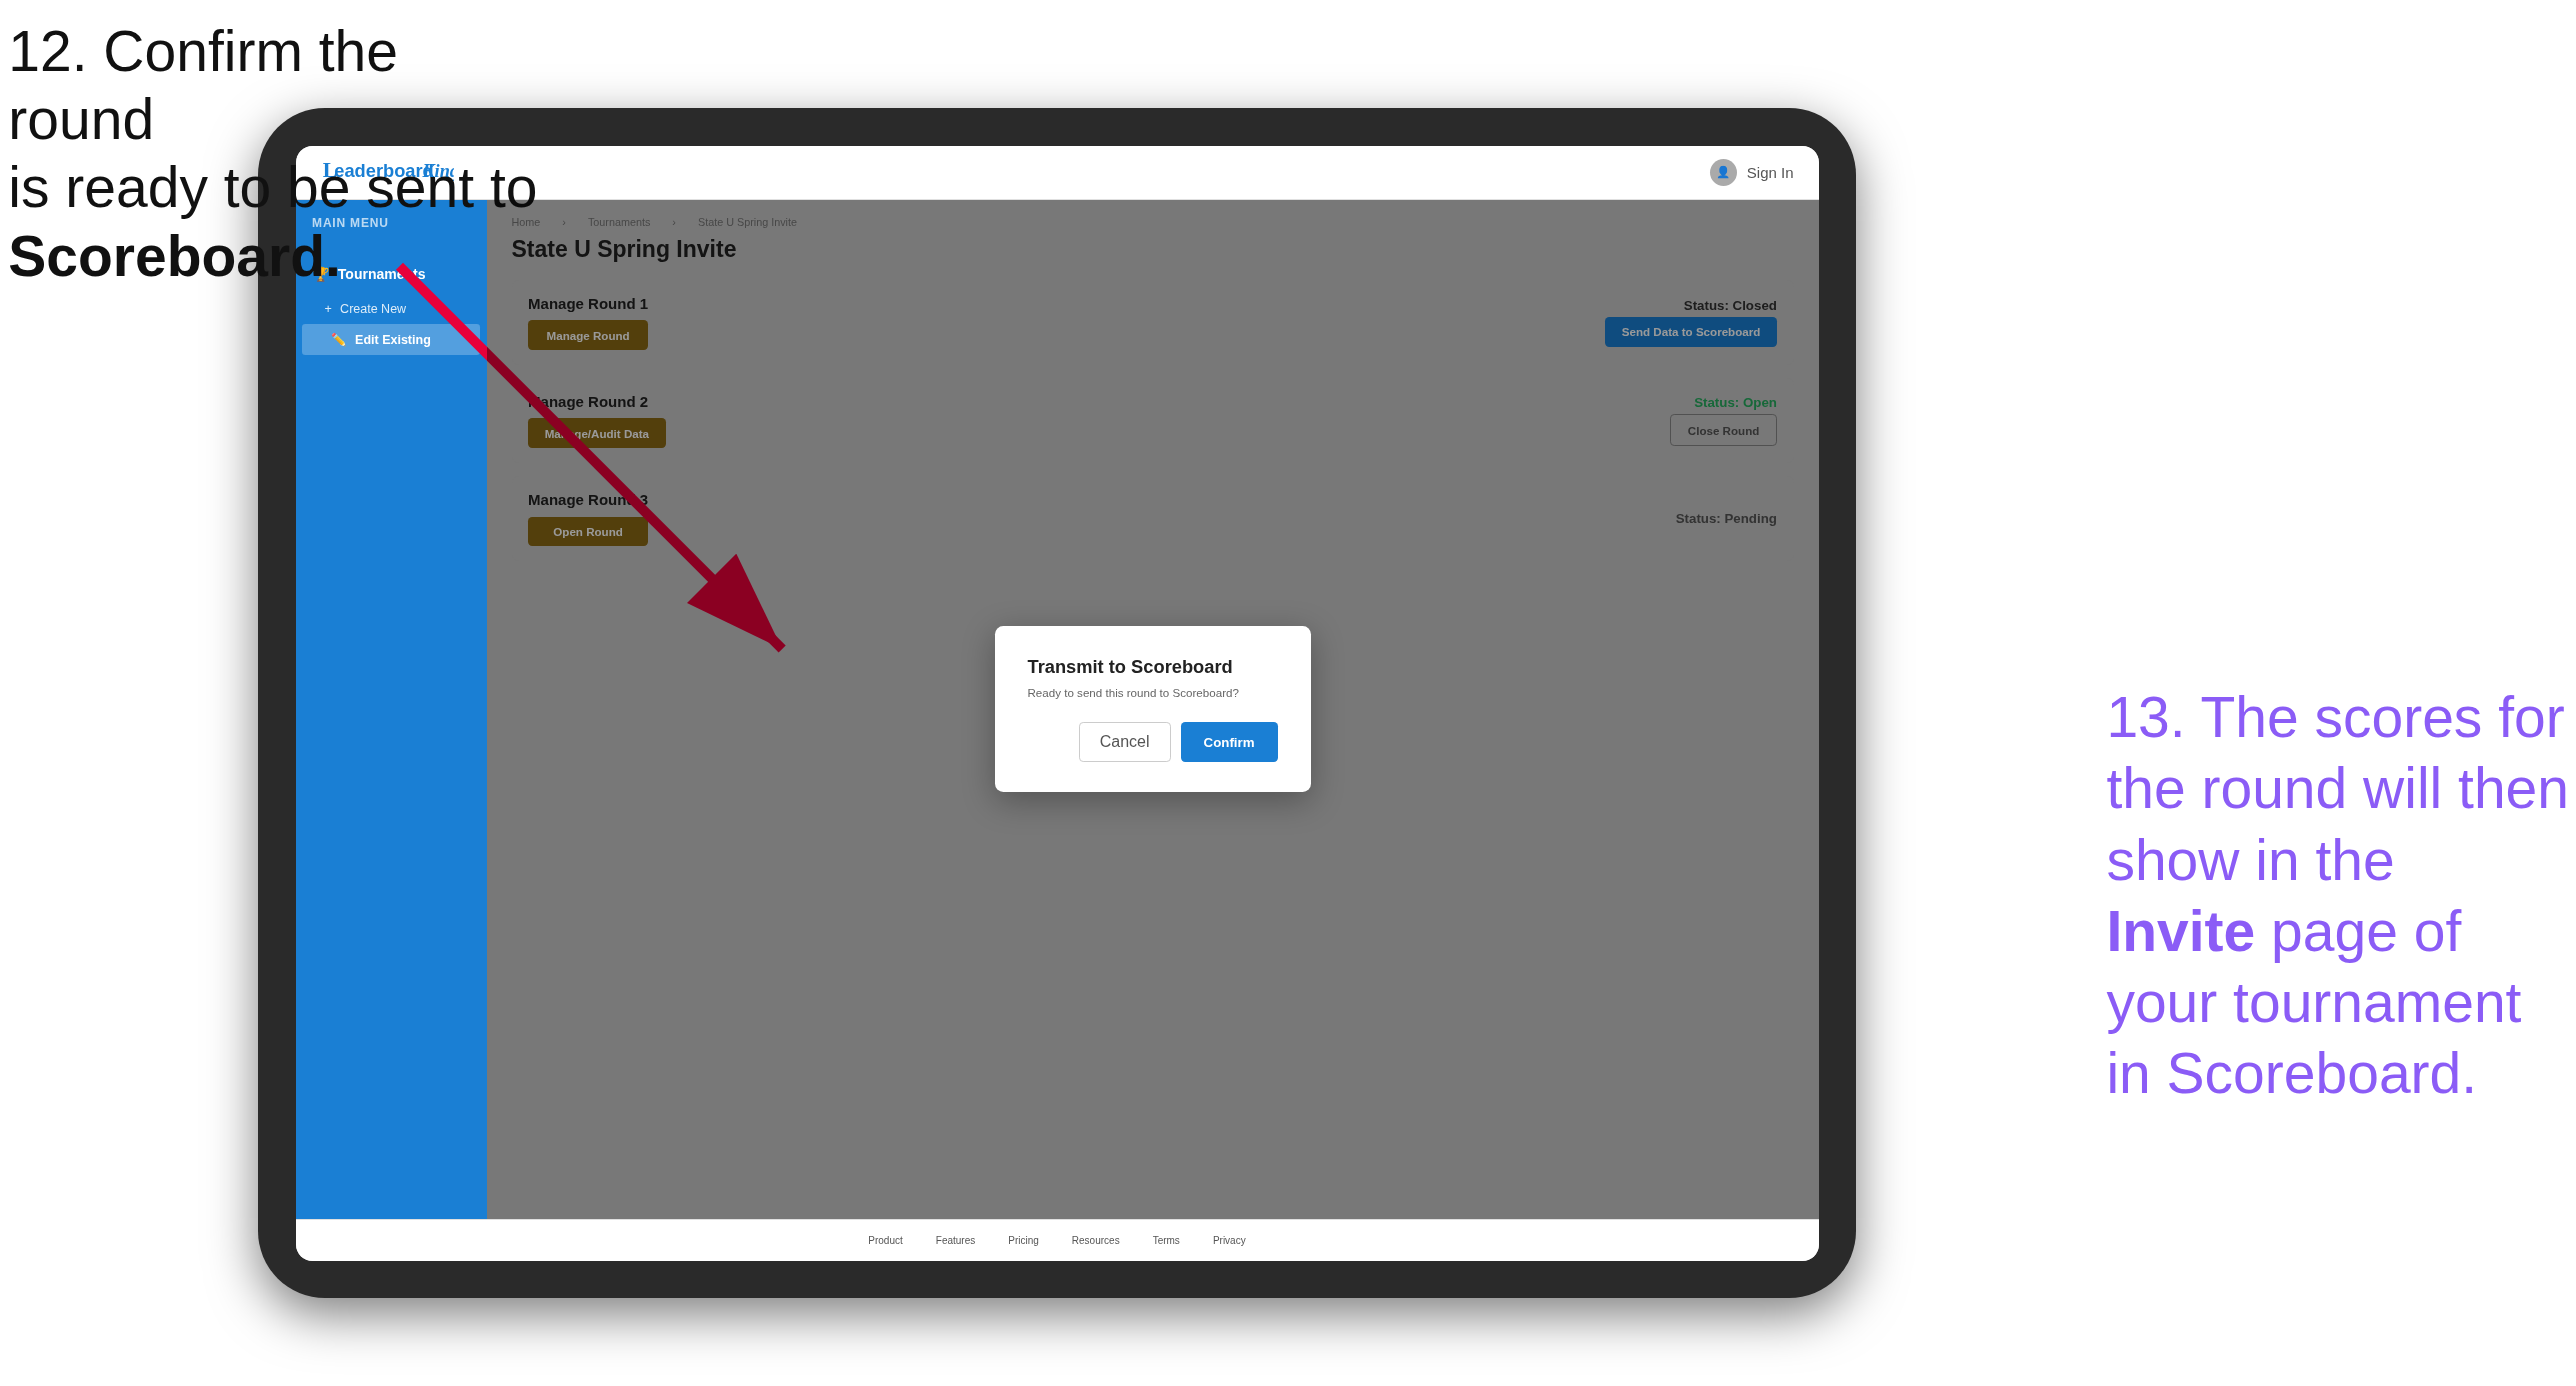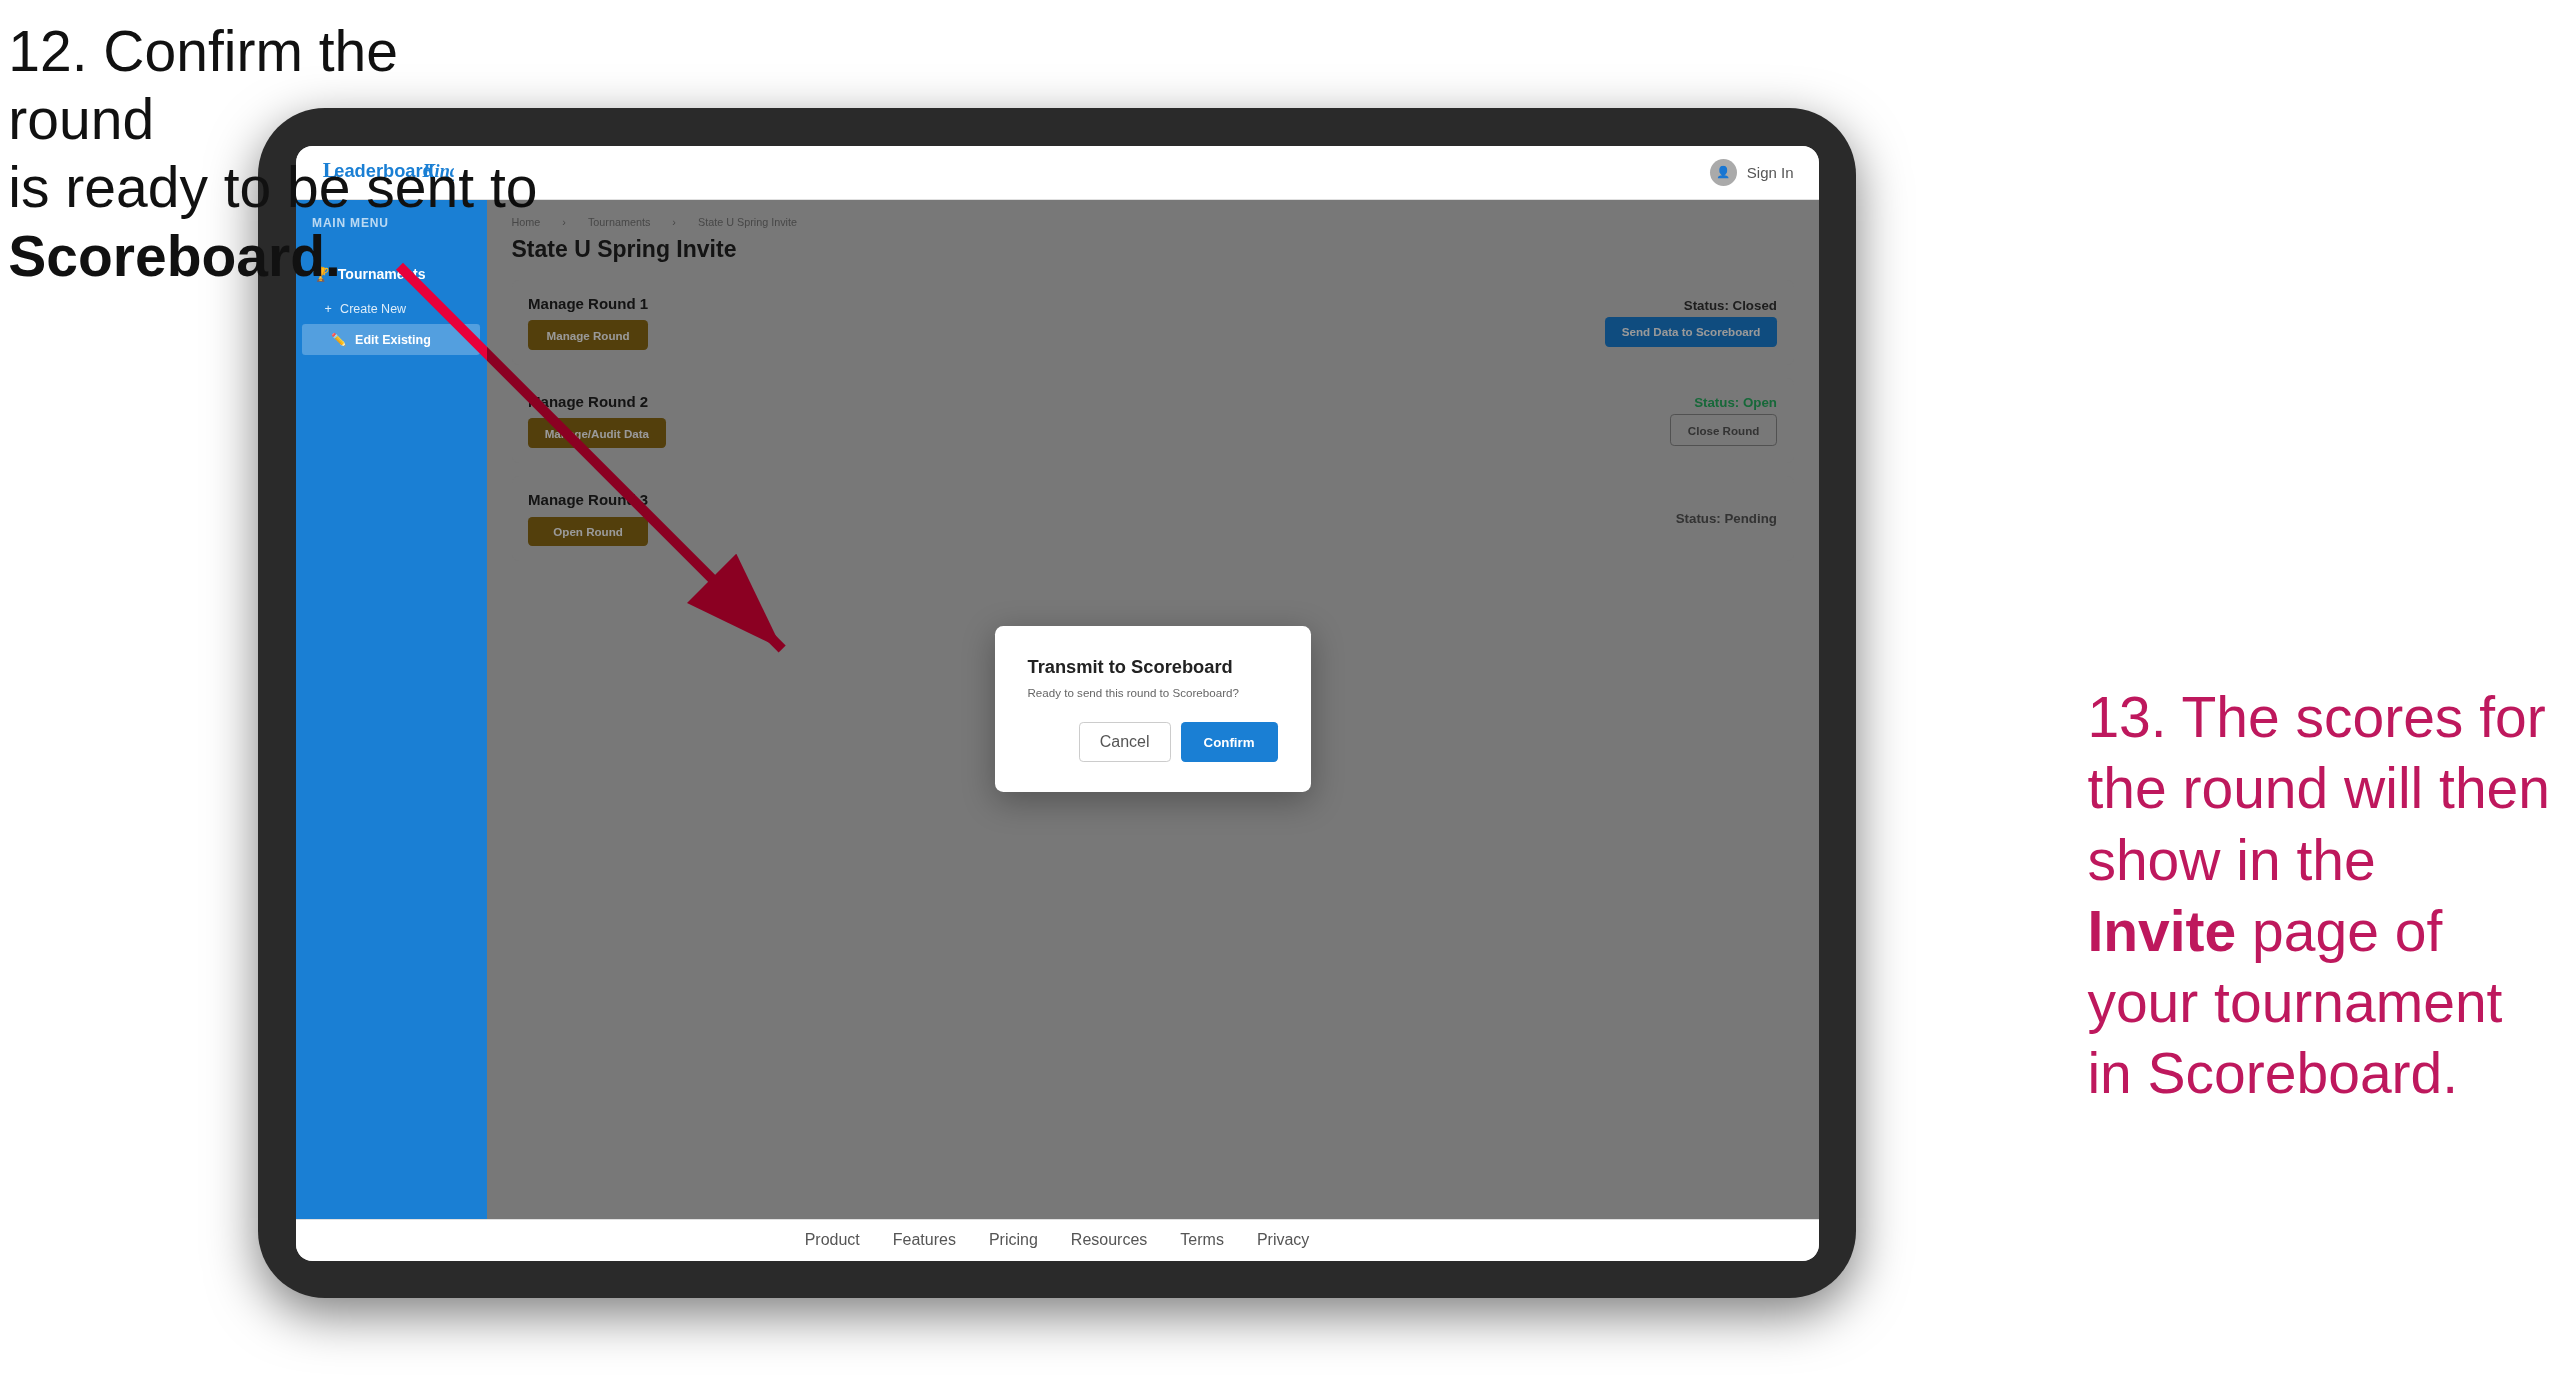--- a/index.html
+++ b/index.html
@@ -35,24 +35,24 @@
       width: 100%;
       height: 100%;
       z-index: 11;
       pointer-events: none;
     }
 
     
     .annotation-right {
       position: absolute;
       top: 682px;
-      right: 26px;
+      right: 7px;
       font-size: 57px;
       line-height: 1.25;
-      color: #be185d;
+      color: #8b5cf6;
       z-index: 10;
       max-width: 566px;
     }
     .annotation-right strong {
       font-weight: 900;
     }
 
     
     .tablet-frame {
       position: absolute;
@@ -281,21 +281,21 @@
       background: #ffffff;
       display: flex;
       align-items: center;
       justify-content: center;
       gap: 33px;
       border-top: 0.8px solid #e0e0e0;
       flex-shrink: 0;
     }
 
     .footer-link {
-      font-size: 16px;
+      font-size: 10px;
       color: #555;
       cursor: pointer;
     }
 
     
     .modal-overlay {
       position: absolute;
       top: 0;
       left: 0;
       width: 100%;

